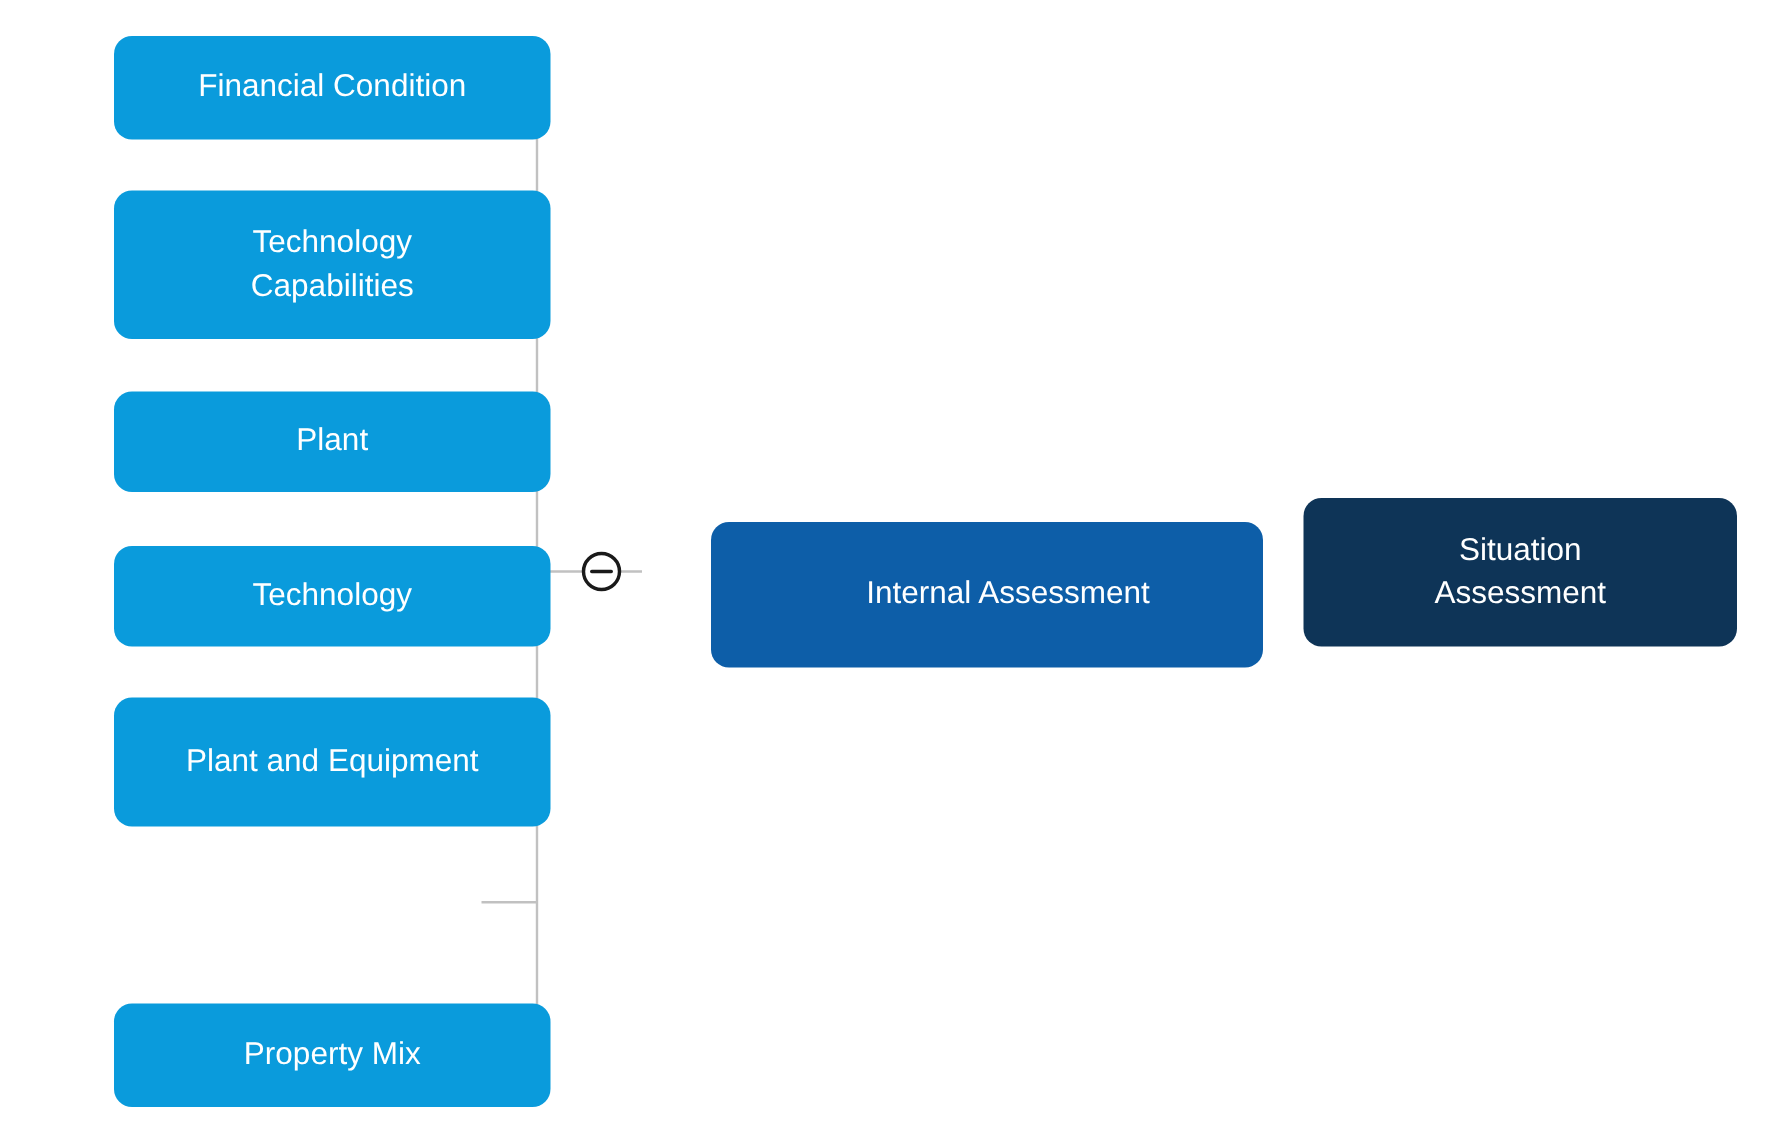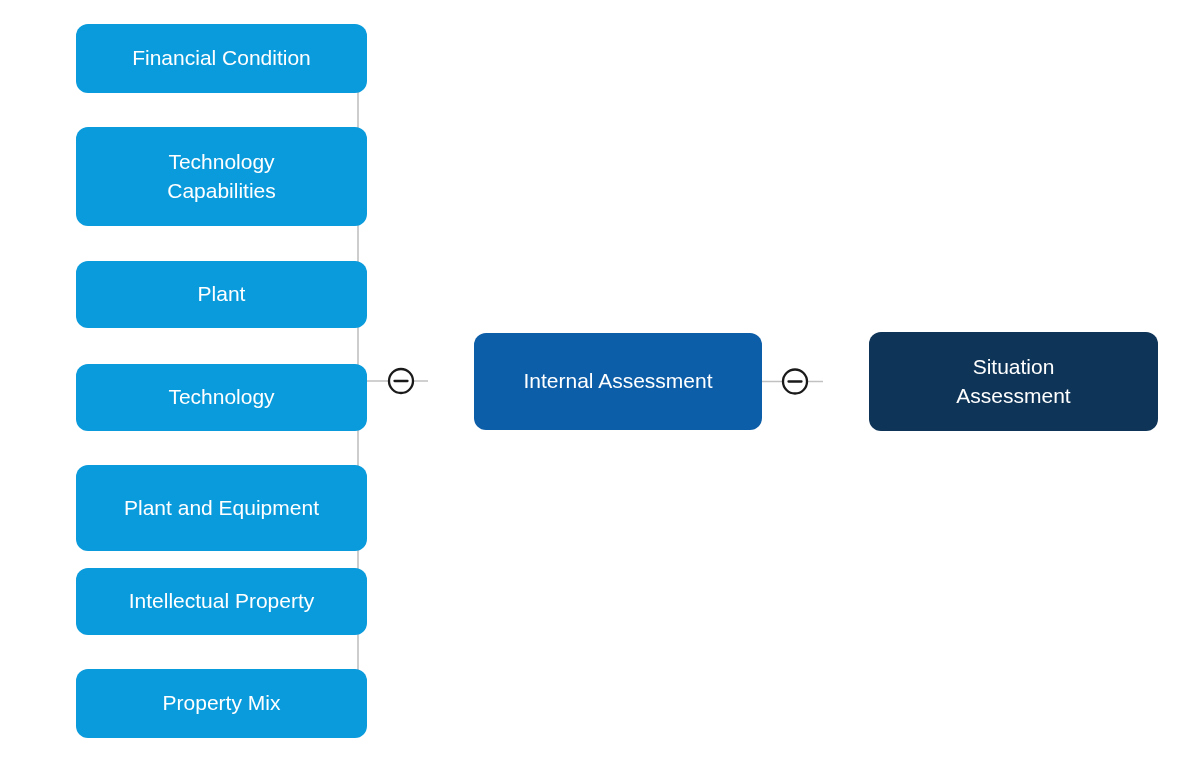--- a/index.html
+++ b/index.html
@@ -56,24 +56,25 @@
     user-select: none;
     margin-left: 46px;
   }
   .subtopic {
     left: 30px;
     width: 291px;
     background: var(--subtopic-fill, #0a9bdc);
   }
   .branch-topic {
     left: 428px;
-    top: 333px;
-    width: 288px;
+    top: 348px;
+    width: 340px;
     height: 97px;
     background: var(--branch-fill, #0d5ea8);
+    padding-left: 28px;
   }
   .root-topic {
     left: 823px;
     top: 332px;
     width: 289px;
     height: 99px;
     background: var(--root-fill, #0e3457);
     text-align: center;
   }
   .topic-label {
@@ -124,23 +125,20 @@
   </div>
 
   <div class="topic subtopic" style="top:364px;height:67px">
     <span class="topic-label">Technology</span>
   </div>
 
   <div class="topic subtopic" style="top:465px;height:86px">
     <span class="topic-label">Plant and Equipment</span>
   </div>
 
-  <div class="topic subtopic" style="top:568px;height:67px">
-    <span class="topic-label">Intellectual Property</span>
-  </div>
 
   <div class="topic subtopic" style="top:669px;height:69px">
     <span class="topic-label">Property Mix</span>
   </div>
 
   <div class="topic branch-topic">
     <span class="topic-label">Internal Assessment</span>
   </div>
 
   <div class="topic root-topic">

